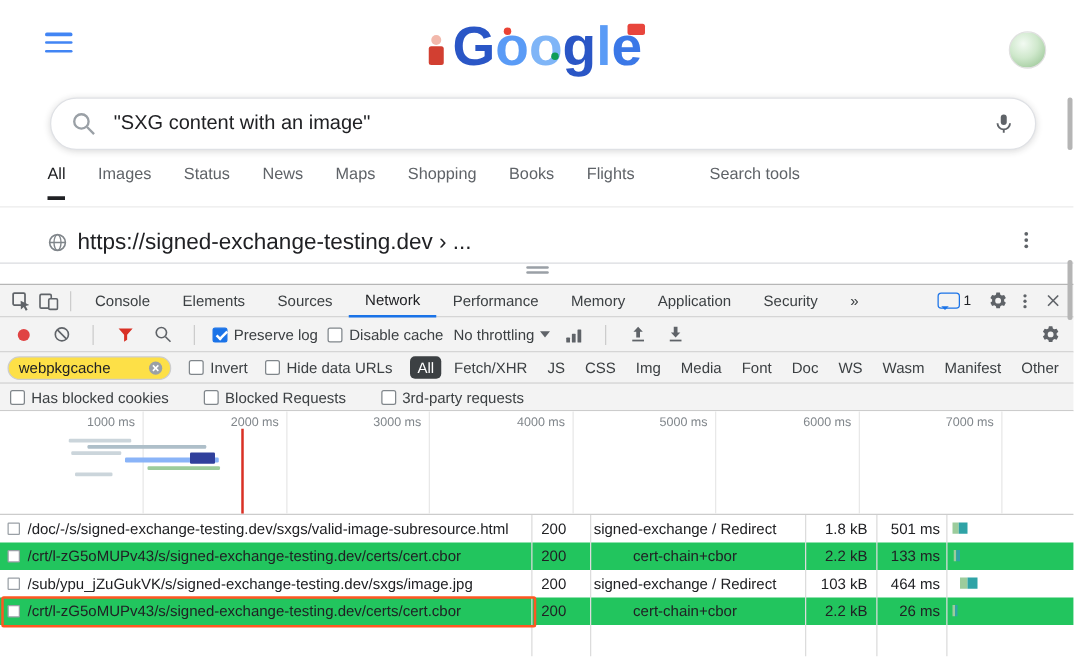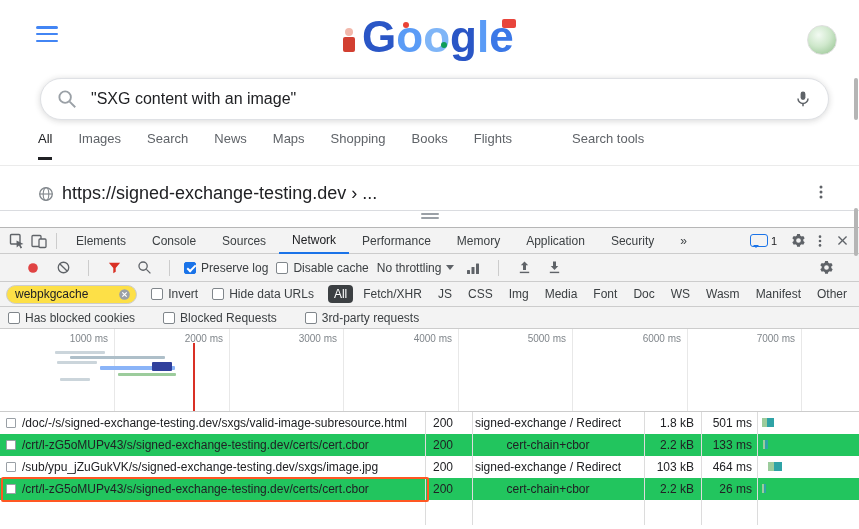--- a/index.html
+++ b/index.html
@@ -38,21 +38,21 @@
 
   .dt-tabbar { height:26px; background:#f3f3f3; border-bottom:1px solid #ccc; display:flex; align-items:center; padding:0 6px 0 6px; }
   .dttab { padding:0 13px; height:26px; line-height:26px; color:#3c4043; cursor:pointer; flex:0 0 auto; }
   .dttab.active { border-bottom:2px solid #1a73e8; color:#202124; line-height:24px; }
   .spacer { flex:1; }
   .badge { display:inline-flex; align-items:center; gap:3px; margin-right:10px; cursor:pointer; color:#1a73e8; }
   .badge .bubble { position:relative; width:18px; height:13px; border:1.4px solid #1a73e8; border-radius:3px; }
   .badge .bubble::after { content:""; position:absolute; left:2px; bottom:-5px; border:3px solid transparent; border-top-color:#1a73e8; }
   .badge i { font-style:normal; color:#202124; font-size:11px; }
 
-  .dt-toolbar { height:28px; background:#f3f3f3; border-bottom:1px solid #ccc; display:flex; align-items:center; padding:0 22px; gap:8px; }
+  .dt-toolbar { height:28px; background:#f3f3f3; border-bottom:1px solid #ccc; display:flex; align-items:center; padding:0 8px; gap:8px; }
   .cblabel { display:inline-flex; align-items:center; gap:5px; cursor:pointer; color:#3c4043; white-space:nowrap; }
   .cb { width:12px; height:12px; border:1px solid #80868b; border-radius:2px; background:#fff; position:relative; flex:0 0 auto; }
   .cb.checked { background:#1a73e8; border-color:#1a73e8; }
   .cb.checked::after { content:""; position:absolute; left:3.5px; top:0.5px; width:3px; height:7px; border:solid #fff; border-width:0 2px 2px 0; transform:rotate(45deg); }
   .dropdown { display:inline-flex; align-items:center; gap:5px; cursor:pointer; color:#3c4043; white-space:nowrap; }
   .caret { width:0; height:0; border-left:4px solid transparent; border-right:4px solid transparent; border-top:5px solid #5f6368; }
 
   .dt-filterrow { height:25px; background:#f3f3f3; border-bottom:1px solid #ccc; display:flex; align-items:center; padding:0 6px; gap:14px; }
   .filterbox { display:inline-flex; align-items:center; justify-content:space-between; width:132px; height:19px; background:#fde047; border:1px solid #cdcdcd; border-radius:10px; padding:0 5px 0 8px; cursor:text; }
   .filterbox .fval { color:#202124; }
@@ -127,21 +127,21 @@
             <rect x="6.6" y="1.5" width="4.8" height="8.5" rx="2.4" fill="#5f6368"></rect>
             <path d="M4 8.5a5 5 0 0 0 10 0" fill="none" stroke="#5f6368" stroke-width="1.5"></path>
             <line x1="9" y1="13.5" x2="9" y2="16.2" stroke="#5f6368" stroke-width="1.5"></line>
           </svg>
       </span>
     </div>
 
     <nav class="gtabs">
       <span class="gtab active">All</span>
       <span class="gtab">Images</span>
-      <span class="gtab">Search</span>
+      <span class="gtab">Status</span>
       <span class="gtab">News</span>
       <span class="gtab">Maps</span>
       <span class="gtab">Shopping</span>
       <span class="gtab">Books</span>
       <span class="gtab">Flights</span>
       <span class="gtab searchtools">Search tools</span>
     </nav>
     <div class="gtabs-divider"></div>
 
     <div class="result">
@@ -178,22 +178,22 @@
             <path d="M7.5 7.5l7 3.4-3 .9 1.6 3-1.5.8-1.6-3-2.3 2z" fill="#5f6368"></path>
           </svg>
       </span>
       <span class="dticon">
         <svg width="16" height="16" viewBox="0 0 16 16">
             <rect x="1" y="2.5" width="9" height="11" rx="1" fill="none" stroke="#5f6368" stroke-width="1.3"></rect>
             <rect x="8" y="6" width="7" height="8.5" rx="1" fill="#f3f3f3" stroke="#5f6368" stroke-width="1.3"></rect>
           </svg>
       </span>
       <span class="vsep"></span>
+      <span class="dttab">Console</span>
       <span class="dttab">Elements</span>
-      <span class="dttab">Console</span>
       <span class="dttab">Sources</span>
       <span class="dttab active">Network</span>
       <span class="dttab">Performance</span>
       <span class="dttab">Memory</span>
       <span class="dttab">Application</span>
       <span class="dttab">Security</span>
       <span class="dttab">»</span>
       <span class="spacer"></span>
       <span class="badge">
         <span class="bubble"></span>

